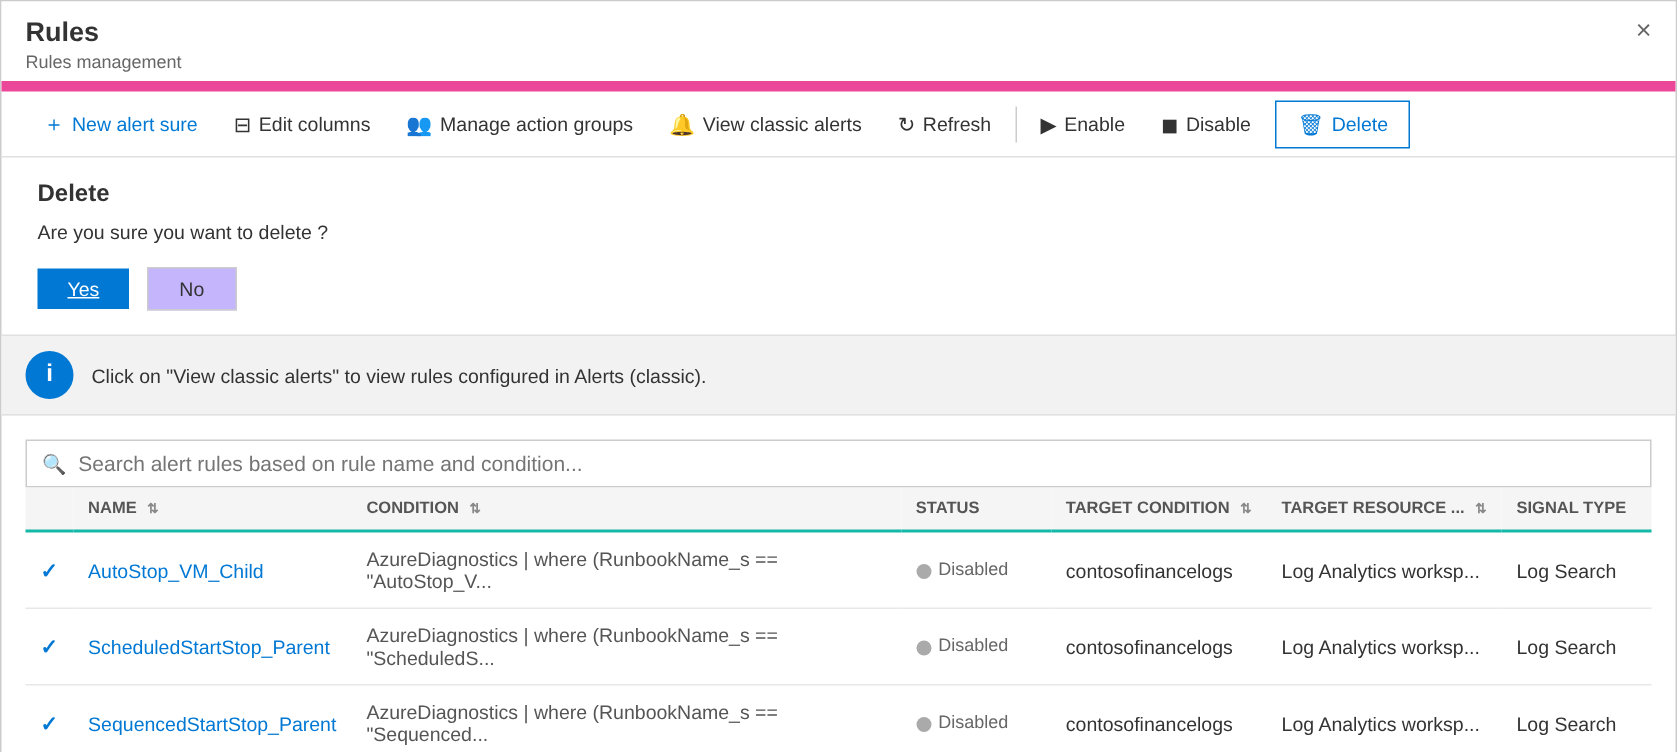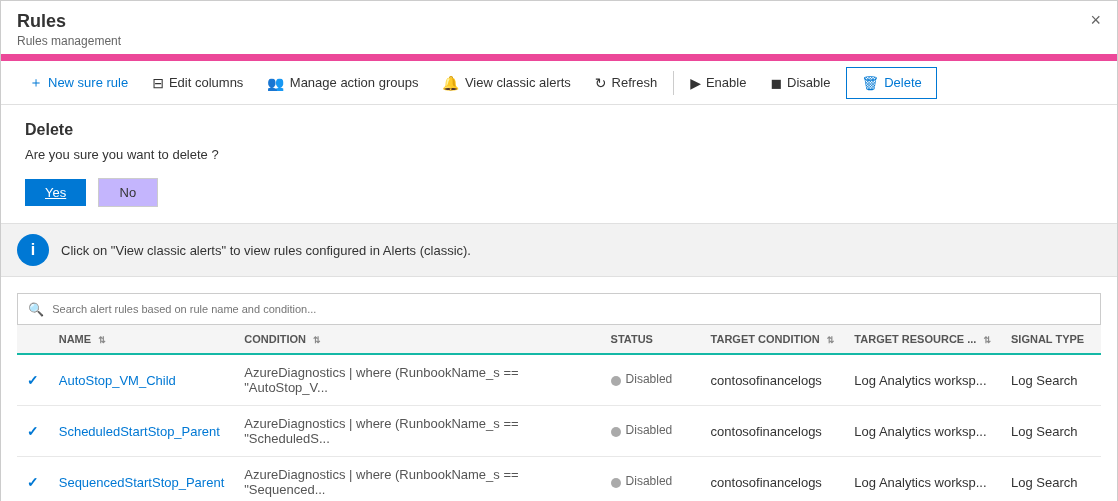--- a/index.html
+++ b/index.html
@@ -102,21 +102,21 @@
     .search-bar {
       display: flex;
       align-items: center;
       border: 1px solid #ccc;
       padding: 0 10px;
       height: 32px;
       margin-bottom: 0;
       width: 100%;
     }
     .search-icon { color: #666; margin-right: 8px; font-size: 13px; }
-    .search-input { border: none; outline: none; width: 100%; font-size: 11px; color: #999; }
+    .search-input { border: none; outline: none; width: 100%; font-size: 14px; color: #999; }
 
     .table { width: 100%; border-collapse: collapse; margin-top: 0; }
     .table thead tr { background: #f5f5f5; border-bottom: 2px solid #e0e0e0; }
     .table th {
       text-align: left;
       font-size: 11px;
       font-weight: 600;
       color: #555;
       padding: 8px 10px;
       white-space: nowrap;
@@ -155,21 +155,21 @@
     <div class="title-bar-left">
       <div class="title">Rules</div>
       <div class="subtitle">Rules management</div>
     </div>
     <button class="close-btn">×</button>
   </div>
 
   <div class="toolbar">
     <button class="toolbar-item new-alert">
       <span class="icon">＋</span>
-      <span>New sure rule</span>
+      <span>New alert sure</span>
     </button>
     <button class="toolbar-item">
       <span class="icon">⊟</span>
       <span>Edit columns</span>
     </button>
     <button class="toolbar-item">
       <span class="icon">👥</span>
       <span>Manage action groups</span>
     </button>
     <button class="toolbar-item">

